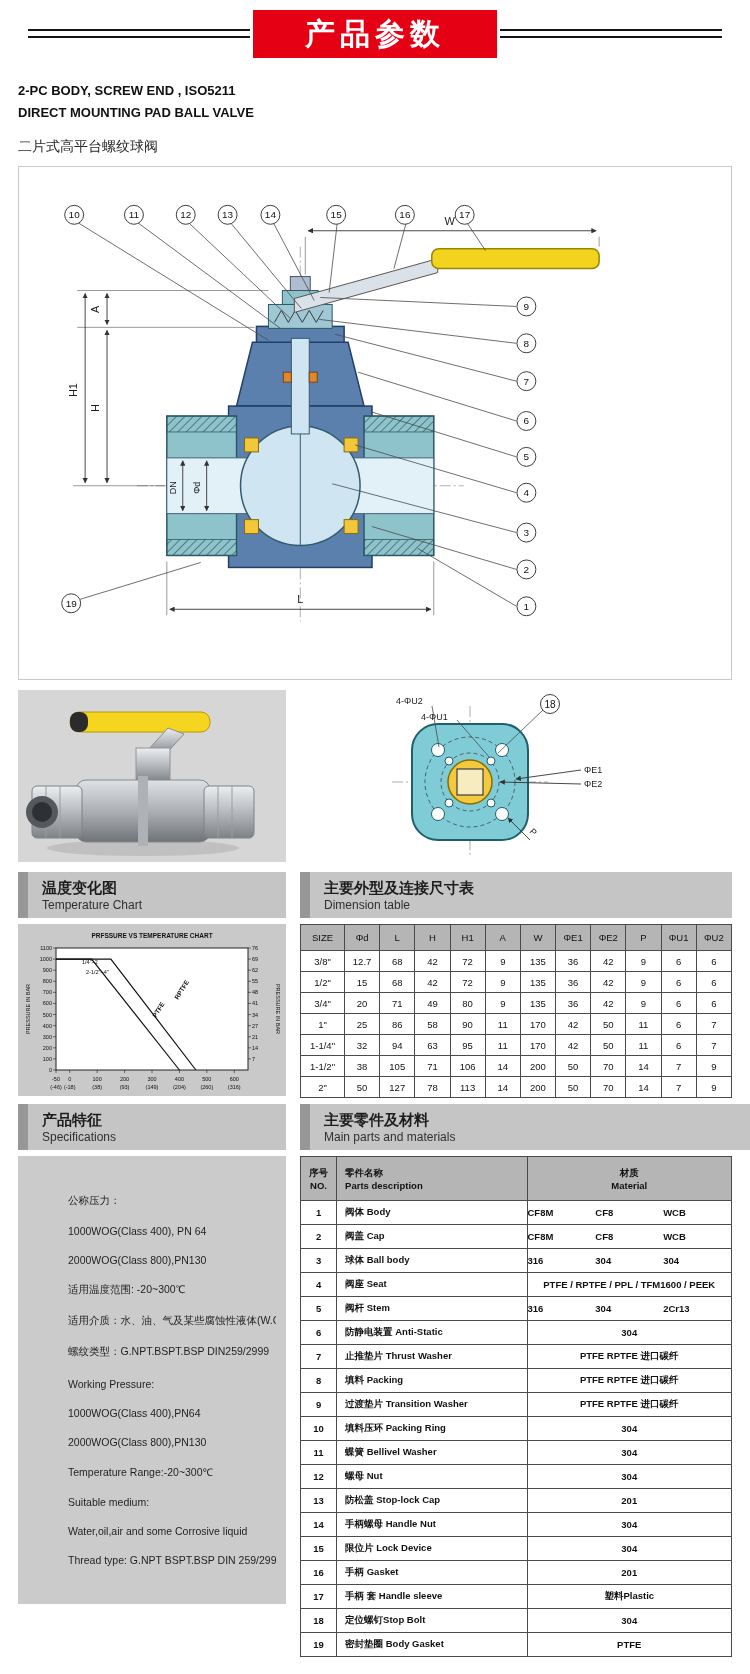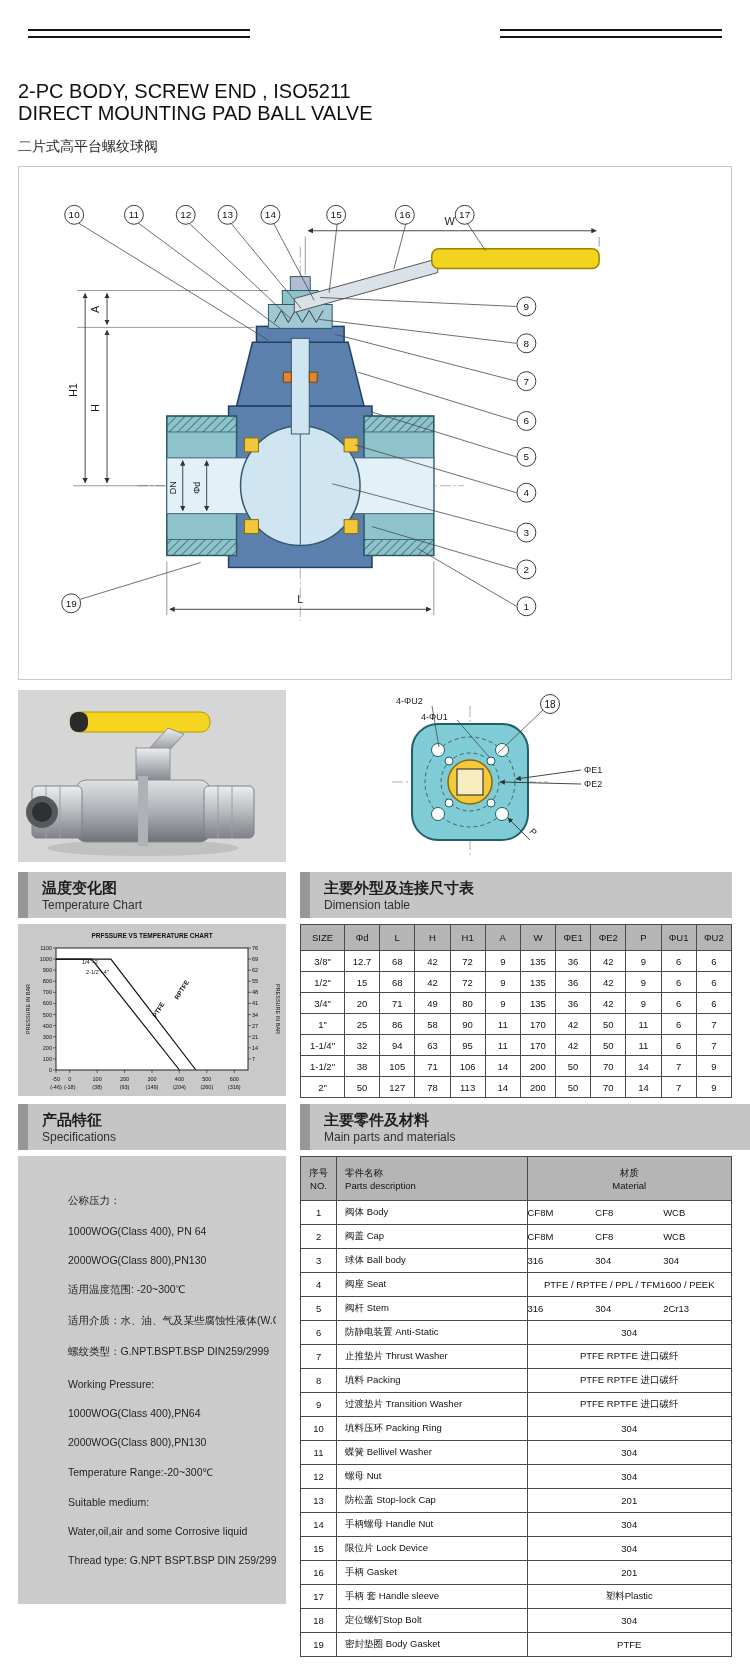--- a/index.html
+++ b/index.html
@@ -3,21 +3,21 @@
 <meta charset="utf-8">
 <style>
 *{margin:0;padding:0;box-sizing:border-box}
 body{background:#fff}
 .page{position:relative;width:750px;height:1674px;background:#fff;font-family:"Liberation Sans",sans-serif;overflow:hidden}
 .banner{position:absolute;left:253px;top:10px;width:244px;height:48px;background:#e60014;color:#fff;display:flex;align-items:center;justify-content:center;font-size:30px;font-weight:bold;letter-spacing:5px}
 .rule{position:absolute;top:29px;height:9px;border-top:2px solid #151515;border-bottom:2px solid #151515}
 .rule.left{left:28px;width:222px}
 .rule.right{left:500px;width:222px}
 .title{position:absolute;left:18px;top:80px}
-.title .t1{font-size:20px;font-weight:normal;color:#101010;line-height:22px}
+.title .t1{font-size:13px;font-weight:bold;color:#101010;line-height:22px}
 .title .t3{font-size:14px;color:#2a2a2a;margin-top:14px}
 .diagram-box{position:absolute;left:18px;top:166px;width:714px;height:514px;border:1px solid #c9c9c9;background:#fff}
 .photo-box{position:absolute;left:18px;top:690px;width:268px;height:172px;background:#d7d7d7}
 .topview-box{position:absolute;left:300px;top:690px;width:432px;height:172px;background:#fff}
 .sec{position:absolute;height:46px;background:#c5c5c5;border-left:10px solid #979797;display:flex;flex-direction:column;justify-content:center;padding-left:14px}
 .sec .zh{font-size:15px;font-weight:bold;color:#1d1d1d}
 .sec .en{font-size:12px;color:#2f2f2f}
 #sec-temp{left:18px;top:872px;width:268px}
 #sec-dim{left:300px;top:872px;width:432px}
 #sec-spec{left:18px;top:1104px;width:268px}
@@ -25,21 +25,21 @@
 .chart-box{position:absolute;left:18px;top:924px;width:268px;height:172px;background:#c9c9c9}
 .dim-wrap{position:absolute;left:300px;top:924px;width:432px}
 table{border-collapse:collapse;width:100%;table-layout:fixed}
 .dim-table th,.dim-table td{border:1px solid #4a4a4a;font-size:9.5px;font-weight:normal;color:#111;text-align:center;padding:0;height:21px;overflow:hidden}
 .dim-table th{background:#b5b5b5;height:26px}
 .dim-table th:first-child{width:44px}
 .specs-box{position:absolute;left:18px;top:1156px;width:268px;height:448px;background:#cbcbcb;padding:38px 10px 4px 50px}
 .spec-line{font-size:10.5px;color:#1f1f1f;margin-bottom:17px;white-space:nowrap;overflow:hidden}
 #specs-en{margin-top:19px}
 .parts-wrap{position:absolute;left:300px;top:1156px;width:432px}
-.parts-table th,.parts-table td{border:1px solid #4a4a4a;font-size:9.5px;font-weight:normal;color:#111;height:24px;padding:0}
+.parts-table th,.parts-table td{border:1px solid #4a4a4a;font-size:9.5px;font-weight:bold;color:#111;height:24px;padding:0}
 .parts-table th{background:#b5b5b5;height:44px;text-align:center}
 .parts-table th div{line-height:13px}
 .parts-table td.c{text-align:center}
 .parts-table td.l{text-align:left;padding-left:8px}
 .parts-table .m3{display:flex}
 .parts-table .m3 span{flex:1;text-align:left}
 col.no{width:36px}col.nm{width:190px}col.m1,col.m2,col.m3c{width:68px}
 
 svg{display:block}
 .co{fill:#fff;stroke:#3c3c3c;stroke-width:1}
@@ -58,20 +58,21 @@
 .ann{font-size:5.5px;fill:#111}
 .ax{font-size:5.5px;text-anchor:middle;fill:#111}
 .tvl{font-size:9px;fill:#1c1c1c}
 </style>
 </head>
 <body>
 
 <div class="page">
 
   <div class="rule left"></div>
+  <div class="banner">产品参数</div>
   <div class="rule right"></div>
 
   <div class="title">
     <div class="t1">2-PC BODY, SCREW END , ISO5211</div>
     <div class="t1">DIRECT MOUNTING PAD BALL VALVE</div>
     <div class="t3">二片式高平台螺纹球阀</div>
   </div>
 
   <div class="diagram-box">
     <svg viewBox="0 0 714 514" width="712" height="512">

